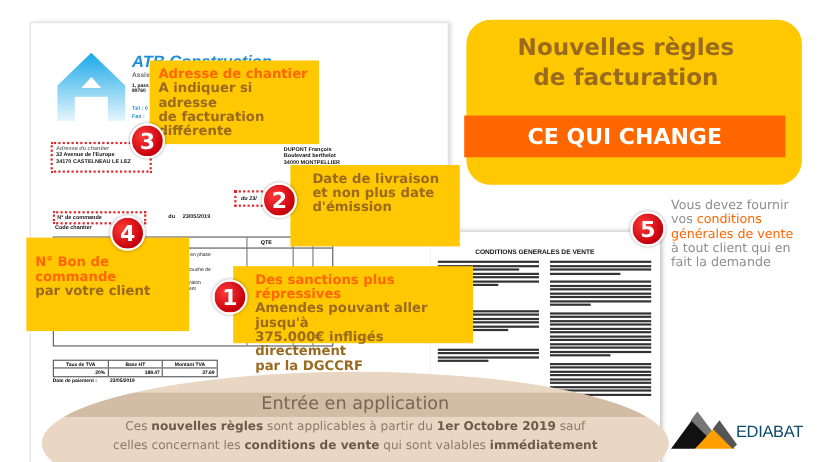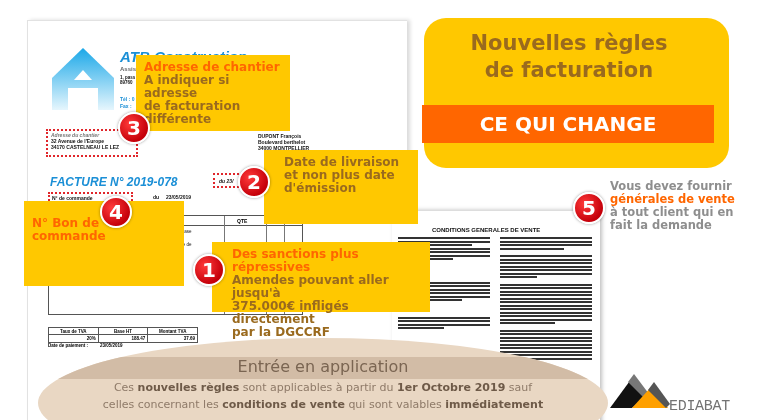--- a/index.html
+++ b/index.html
@@ -72,35 +72,35 @@
   }
 
   
   .title-box { position: absolute; left: 424px; top: 18px; width: 305px; height: 150px; background: #ffc800; border-radius: 22px; }
   .title-text { position: absolute; left: 424px; top: 30px; width: 290px; text-align: center;
     font-family: "DejaVu Sans", sans-serif; font-weight: bold; font-size: 21px; line-height: 27px; color: #9a6a1e; }
   .title-band { position: absolute; left: 422px; top: 105px; width: 292px; height: 38px; background: #ff6600;
     color: #fff; font-family: "DejaVu Sans", sans-serif; font-weight: bold; font-size: 20px; text-align: center; line-height: 38px; }
 
   .cgv-note { position: absolute; left: 610px; top: 180px; width: 150px;
-    font-family: "DejaVu Sans", sans-serif; font-weight: bold; font-size: 11.5px; line-height: 13px; color: #8e8e8e; }
+    font-family: "DejaVu Sans", sans-serif; font-weight: normal; font-size: 11.5px; line-height: 13px; color: #8e8e8e; }
   .cgv-note .hl { color: #ff6600; }
 
   
   .ellipse { position: absolute; left: 38px; top: 338px; width: 570px; height: 130px; border-radius: 50%; background: #e9d7c3; overflow: hidden; }
   .ellipse-band { position: absolute; left: 0; right: 0; top: 19px; height: 22px; background: #d2bca6; }
   .entry-title { position: absolute; left: 38px; top: 357px; width: 570px; text-align: center;
     font-family: "DejaVu Sans", sans-serif; font-weight: normal; font-size: 16px; color: #7a6552; }
   .entry-text { position: absolute; left: 38px; top: 379px; width: 570px; text-align: center;
     font-family: "DejaVu Sans", sans-serif; font-size: 11px; line-height: 17px; color: #8e7a68; }
   .entry-text b { color: #6e5a48; }
 
   
   .mb-logo { position: absolute; left: 608px; top: 368px; width: 148px; height: 42px; }
-  .mb-text { position: absolute; left: 669px; top: 398px; font-family: Liberation Mono, monospace; font-size: 15px; color: #737373; letter-spacing: -0.3px; }
+  .mb-text { position: absolute; left: 669px; top: 384px; font-family: Liberation Sans, sans-serif; font-size: 15px; color: #0c4a6e; letter-spacing: -0.3px; }
 </style>
 </head>
 <body>
 
 <div class="invoice">
   <svg class="logo-house" viewBox="0 0 62 62">
     <defs>
         <linearGradient id="hg" x1="0" y1="0" x2="0" y2="1">
       <stop offset="0" stop-color="#1ba8e8"></stop>
           <stop offset="1" stop-color="#e6f6fd"></stop>
@@ -125,21 +125,20 @@
     <div class="lbl">Adresse du chantier</div>
     <div>32 Avenue de l'Europe</div>
     <div>34170 CASTELNEAU LE LEZ</div>
   </div>
   <div class="client-addr">
     <div>DUPONT François</div>
     <div>Boulevard berthelot</div>
     <div>34000 MONTPELLIER</div>
   </div>
 
-  <div class="facture-title">FACTURE N° 2019-078</div>
   <div class="dotted date-box">du 23/</div>
   <div class="dotted cmd-box">N° de commande</div>
   <div class="cmd-du">
     <span>du</span>&nbsp;&nbsp;&nbsp;&nbsp;
     <span>23/05/2019</span>
   </div>
   <div class="code-chantier">Code chantier</div>
 
   <div class="items-table">
     <div class="hdr"></div>
@@ -260,36 +259,38 @@
 </div>
 <div class="badge" style="left:118px; top:112px;">3</div>
 
 <div class="callout" style="left:264px; top:150px; width:154px; height:74px;">
   <div style="padding-left:12px">Date de livraison</div>
   <div style="padding-left:12px">et non plus date</div>
   <div style="padding-left:12px">d'émission</div>
 </div>
 <div class="badge" style="left:238px; top:166px;">2</div>
 
-<div class="callout" style="left:24px; top:201px; width:160px; height:85px; padding-top:16px;">
+<div class="callout" style="left:24px; top:216px; width:148px; height:85px; padding-top:16px;">
   <div class="ttl">N° Bon de commande</div>
+  <div>par votre client</div>
 </div>
 <div class="badge" style="left:100px; top:196px;">4</div>
 
 <div class="callout" style="left:212px; top:242px; width:218px; height:70px; padding-left:20px;">
   <div class="ttl">Des sanctions plus répressives</div>
   <div>Amendes pouvant aller jusqu'à</div>
   <div>375.000€ infligés directement</div>
   <div>par la DGCCRF</div>
 </div>
 <div class="badge" style="left:193px; top:254px;">1</div>
 
 <div class="badge" style="left:573px; top:192px;">5</div>
 <div class="cgv-note">
   <div>Vous devez fournir</div>
+  <div><span>vos </span><span class="hl">conditions</span></div>
   <div class="hl">générales de vente</div>
   <div>à tout client qui en</div>
   <div>fait la demande</div>
 </div>
 
 <div class="ellipse">
   <div class="ellipse-band"></div>
 </div>
 <div class="entry-title">Entrée en application</div>
 <div class="entry-text">

